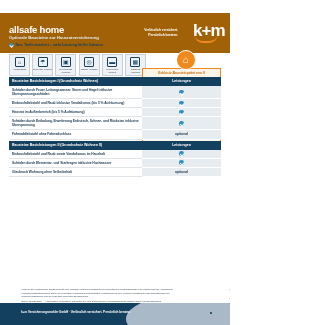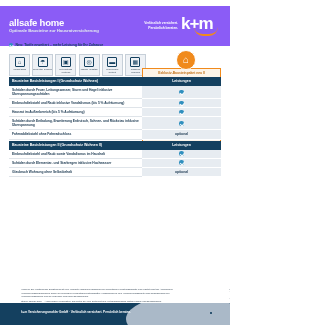--- a/index.html
+++ b/index.html
@@ -6,41 +6,41 @@
   html, body {
     width: 230px; height: 325px;
     background: #ffffff;
     font-family: "Liberation Sans", sans-serif;
     overflow: hidden;
   }
   .page { position: relative; width: 230px; height: 325px; background: #ffffff; }
 
   
   .header {
-    position: absolute; left: 0; top: 6px; width: 230px; height: 40px;
-    background: #8b5cf6;
+    position: absolute; left: 0; top: 13px; width: 230px; height: 40px;
+    background: #a16207;
     display: flex; align-items: center; justify-content: space-between;
     padding: 0 9px;
   }
   .brand-block { display: flex; flex-direction: column; justify-content: center; }
   .brand-title {
     color: #ffffff; font-size: 9.5px; font-weight: bold;
     letter-spacing: -0.2px; line-height: 1.05;
   }
   .brand-sub {
     color: #e2e9ef; font-size: 4.3px; font-weight: bold;
     letter-spacing: -0.05px; margin-top: 1.5px; line-height: 1.1;
   }
   .logo-block { display: flex; align-items: center; gap: 3px; }
   .claim { text-align: right; }
   .claim-line { color: #ffffff; font-size: 3.3px; font-weight: bold; line-height: 1.45; letter-spacing: -0.05px; }
   .logo-mark { position: relative; width: 40px; height: 22px; }
   .logo-text {
     color: #ffffff; font-size: 17px; font-weight: bold;
-    letter-spacing: -1px; line-height: 18px; font-family: "Liberation Sans", sans-serif;
+    letter-spacing: -1px; line-height: 18px; font-family: "Liberation Sans", sans-serif; margin-left: 12px;
   }
   .logo-swoosh {
     position: absolute; left: 13px; bottom: 1px; width: 24px; height: 9px;
     border-bottom: 2.6px solid #f08a1c;
     border-radius: 0 0 14px 14px;
   }
 
   
   .note-row {
     position: absolute; left: 9px; top: 43px;

